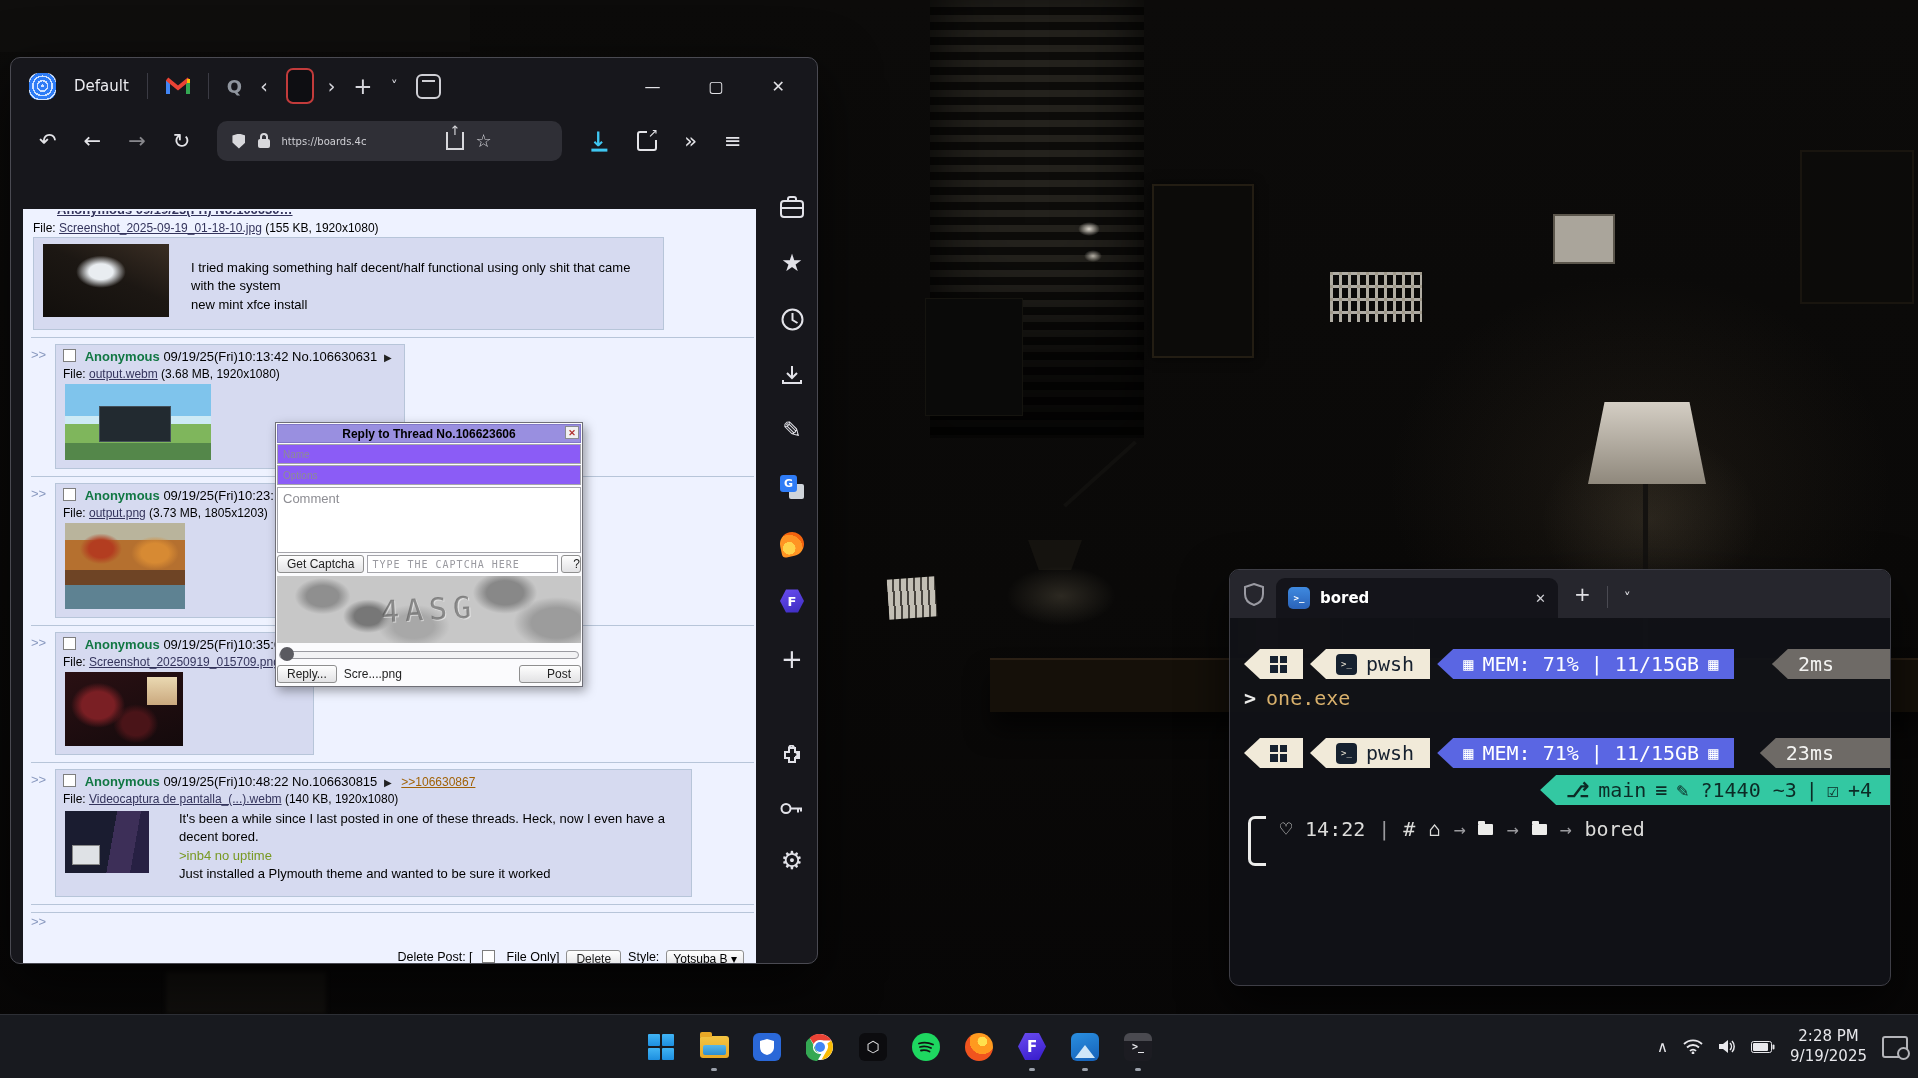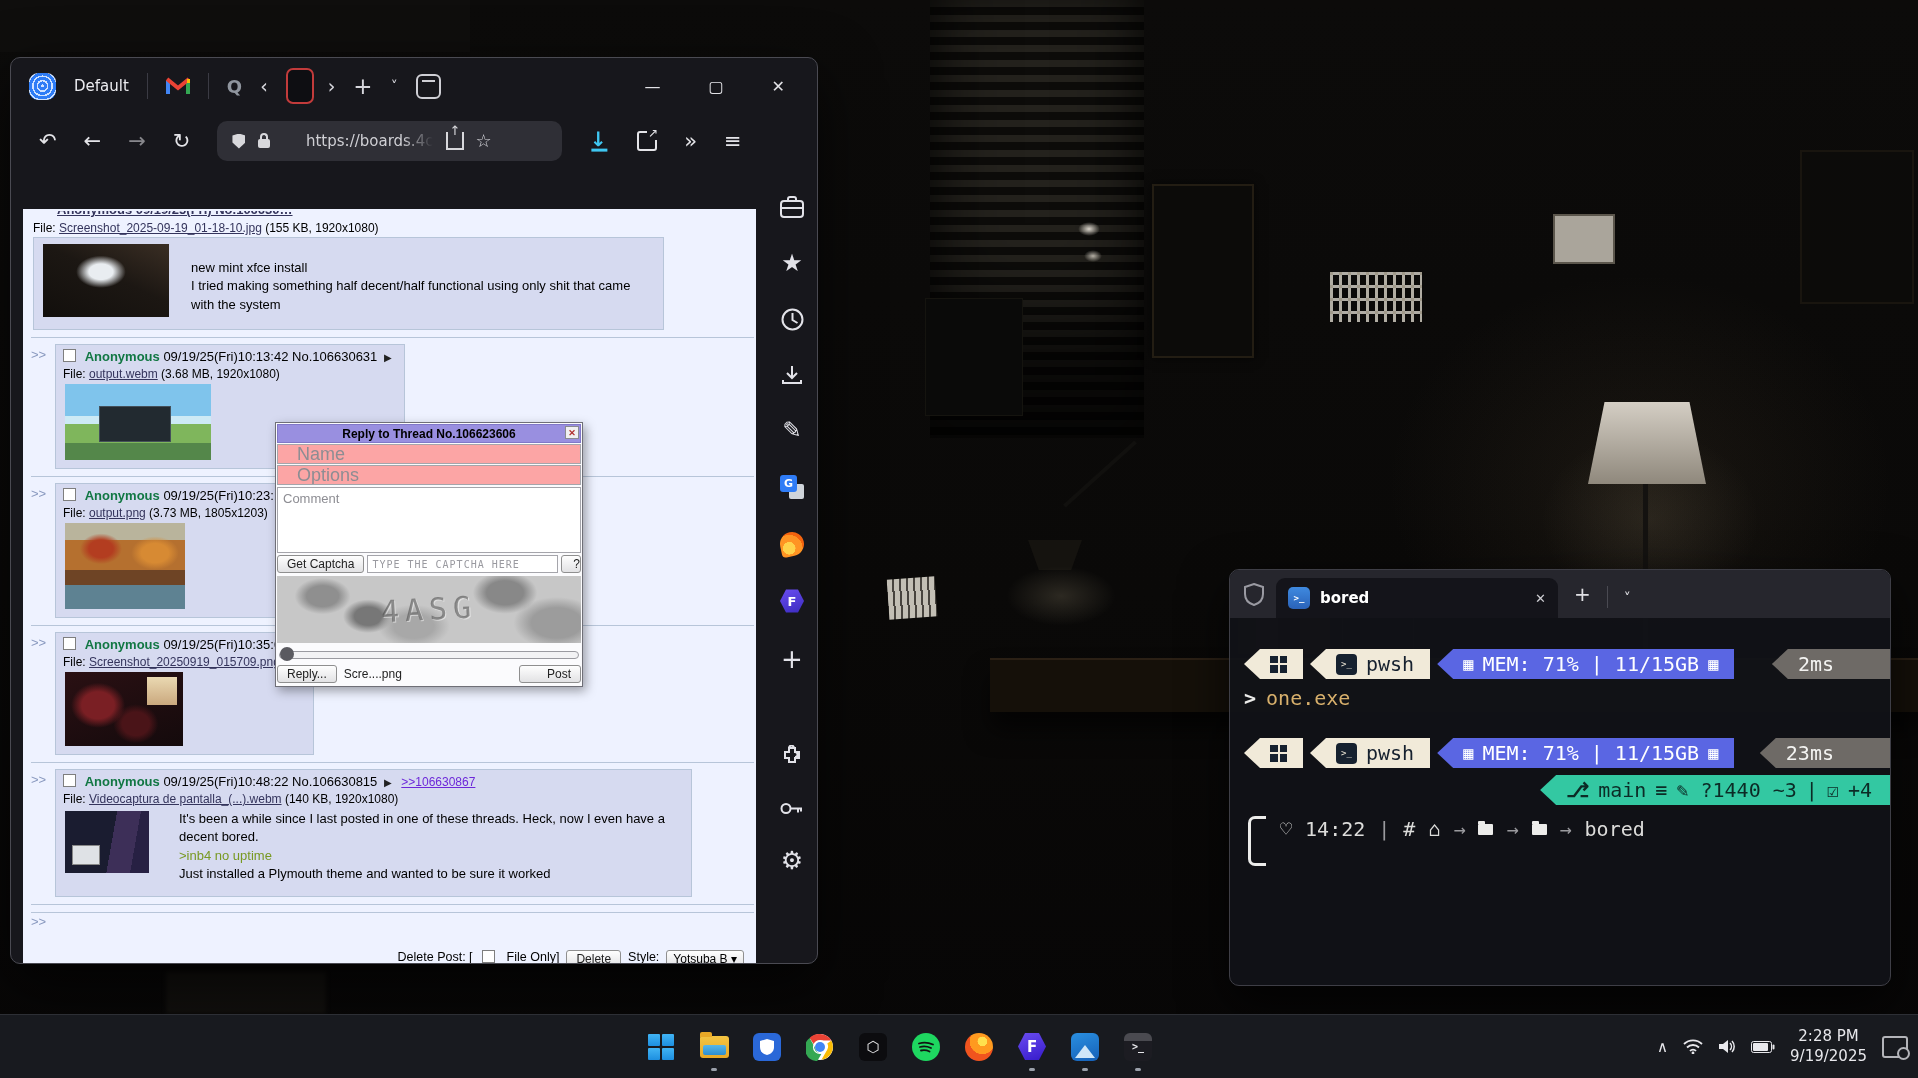--- a/index.html
+++ b/index.html
@@ -63,21 +63,21 @@
   .tabbox{width:21px;height:21px;border:2px solid #cfcfd5;border-radius:6px;}
   .tabbox::before{content:"";display:block;height:2px;background:#cfcfd5;margin:4px 4px 0;}
   #win-controls{margin-left:auto;display:flex;gap:48px;font-size:16px;color:#e2e2e6;padding-right:14px;}
   #bnav{height:54px;display:flex;align-items:center;gap:27px;padding:0 28px;color:#e4e4e8;}
   .nav-ic{font-size:21px;line-height:1;}
   #urlbar{width:345px;height:40px;background:#2f2f36;border-radius:10px;display:flex;align-items:center;gap:11px;padding:0 13px;box-sizing:border-box;}
   .shield-in{width:13px;height:15px;margin:2px;background:#2f2f36;
     clip-path:polygon(50% 0,100% 14%,100% 60%,50% 100%,0 60%,0 14%);}
   .lock-ic{width:12px;height:9px;background:#d8d8dc;border-radius:2px;position:relative;margin-top:5px;}
   .lock-ic::before{content:"";position:absolute;left:2px;top:-6px;width:8px;height:8px;border:2px solid #d8d8dc;border-bottom:0;border-radius:5px 5px 0 0;box-sizing:border-box;}
-  #url-text{font-size:15px;color:#cfcfd4;white-space:nowrap;overflow:hidden;width:152px;text-align:right;
+  #url-text{font-size:10px;color:#cfcfd4;white-space:nowrap;overflow:hidden;width:152px;
     -webkit-mask-image:linear-gradient(90deg,#000 80%,transparent);}
   .share-ic{width:14px;height:16px;border:2px solid #d8d8dc;border-top:0;position:relative;margin-left:2px;}
   .share-ic::before{content:"↑";position:absolute;left:1px;top:-9px;font-size:13px;color:#d8d8dc;}
   .dl-ic{color:#3fc6f0;font-weight:bold;font-size:20px;border-bottom:3px solid #3fc6f0;line-height:.8;padding:0 1px 1px;}
   .sendto-ic{width:16px;height:16px;border:2px solid #e4e4e8;border-radius:3px;position:relative;}
   .sendto-ic::before{content:"↗";position:absolute;right:-4px;top:-7px;font-size:12px;color:#e4e4e8;background:#17171c;padding:0 1px;}
 
   
   #btools{position:absolute;right:0;top:110px;width:50px;bottom:0;display:flex;flex-direction:column;align-items:center;gap:33px;padding-top:28px;color:#e2e2e8;}
   #btools svg{display:block;}
@@ -98,21 +98,21 @@
   .cliphead span{display:inline-block;transform:translateY(-9px);color:#34345C;text-decoration:underline;font-size:13px;font-weight:bold;}
   .fileline{font-size:12px;margin:3px 0 2px 2px;}
   .flink{color:#34345C;text-decoration:underline;cursor:pointer;}
   .post{position:relative;padding-left:24px;margin:2px 0 0;}
   .sideArrows{position:absolute;left:0;top:3px;color:#8999bf;font-size:13px;}
   .cell{display:table;background:#D6DAF0;border:1px solid #B7C5D9;padding:3px 12px 8px 5px;}
   .phead{margin:1px 0 2px;white-space:nowrap;}
   .cb{display:inline-block;width:11px;height:11px;background:#fff;border:1px solid #7e7e7e;margin:0 5px 0 2px;vertical-align:-1px;}
   .pname{color:#117743;font-weight:bold;}
   .parrow{font-size:10px;color:#222;margin-left:3px;}
-  .bklink{color:#6d28d9;text-decoration:underline;font-size:12px;margin-left:6px;cursor:pointer;}
+  .bklink{color:#a16207;text-decoration:underline;font-size:12px;margin-left:6px;cursor:pointer;}
   .thumb{float:left;margin:3px 22px 4px 4px;}
   .bq{margin:4px 0 4px 18px;line-height:1.42;overflow:hidden;}
   .quote{color:#789922;}
   .redq{color:#DD0000;text-decoration:underline;cursor:pointer;}
   .phr{border:0;border-top:1px solid #B7C5D9;margin:7px 2px 6px 0;}
   
   .t1{width:126px;height:73px;background:
       radial-gradient(40px 26px at 46% 38%,#e9edf1 0 30%,transparent 62%),
       linear-gradient(205deg,#3a2e24 0%,#1c1713 45%,#120f0c 100%);}
   .t2{width:146px;height:76px;position:relative;background:
@@ -134,22 +134,22 @@
   .btn{background:linear-gradient(#fefefe,#e2e2e4);border:1px solid #8f8f8f;border-radius:3px;padding:1px 9px;font-size:12px;color:#222;font-family:"Liberation Sans",sans-serif;text-align:right;}
   .sel{background:linear-gradient(#fefefe,#e2e2e4);border:1px solid #8f8f8f;border-radius:3px;padding:1px 6px;font-size:12px;}
 
   
   #qr{position:absolute;left:252px;top:213px;width:308px;background:#fbfbfd;border:1px solid #6f6f77;
     box-shadow:3px 4px 10px rgba(0,0,0,.35);z-index:6;padding:1px;box-sizing:border-box;}
   #qr-title{height:17px;background:#998fe0;border:1px solid #8177c8;display:flex;align-items:center;justify-content:center;
     font-weight:bold;font-size:12px;color:#000;position:relative;}
   .qr-close{position:absolute;right:1px;top:1px;width:14px;height:13px;background:#f0f0f2;border:1px solid #8a8a90;
     font-size:9px;line-height:12px;text-align:center;color:#b03030;box-sizing:border-box;}
-  .qr-in{display:block;width:100%;box-sizing:border-box;border:1px solid #a5a5ab;margin-top:1px;height:20px;padding:0 19px;
-    font-size:18px;font-family:"Liberation Sans",sans-serif;background:#fca5a5;}
+  .qr-in{display:block;width:100%;box-sizing:border-box;border:1px solid #a5a5ab;margin-top:1px;height:20px;padding:0 5px;
+    font-size:10px;font-family:"Liberation Sans",sans-serif;background:#8b5cf6;}
   .qr-in::placeholder,#qr-comment::placeholder{color:#8d8d93;}
   #qr-comment{display:block;width:100%;box-sizing:border-box;border:1px solid #a5a5ab;margin-top:2px;height:66px;resize:none;
     padding:3px 5px;font-size:13px;font-family:"Liberation Sans",sans-serif;background:#fff;}
   .qr-caprow{display:flex;gap:3px;margin-top:2px;}
   .capin{flex:1;border:1px solid #a5a5ab;font-family:"DejaVu Sans Mono",monospace;font-size:10px;letter-spacing:1px;padding:0 4px;min-width:0;}
   .capin::placeholder{color:#9a9aa0;}
   .qbtn{width:20px;padding:1px 0;}
   #captcha{height:67px;margin-top:3px;position:relative;overflow:hidden;background:
     radial-gradient(40px 26px at 15% 30%,#8f8f8f 0 40%,transparent 70%),
     radial-gradient(50px 30px at 45% 75%,#a8a8a8 0 40%,transparent 72%),
@@ -312,22 +312,22 @@
       </div>
       <div class="fileline">
         <span>File:</span>
         <a class="flink">Screenshot_2025-09-19_01-18-10.jpg</a>
         <span>(155 KB, 1920x1080)</span>
       </div>
       <div class="post" style="padding-left:2px;">
         <div class="cell">
           <div class="thumb t1"></div>
           <div class="bq" style="max-width:460px;margin-left:0;padding-top:14px;">
+            <div>I tried making something half decent/half functional using only shit that came with the system</div>
             <div>new mint xfce install</div>
-            <div>I tried making something half decent/half functional using only shit that came with the system</div>
           </div>
         </div>
       </div>
       <hr class="phr">
 
       <div class="post">
         <span class="sideArrows">&gt;&gt;</span>
         <div class="cell">
           <div class="phead">
             <span class="cb"></span>

